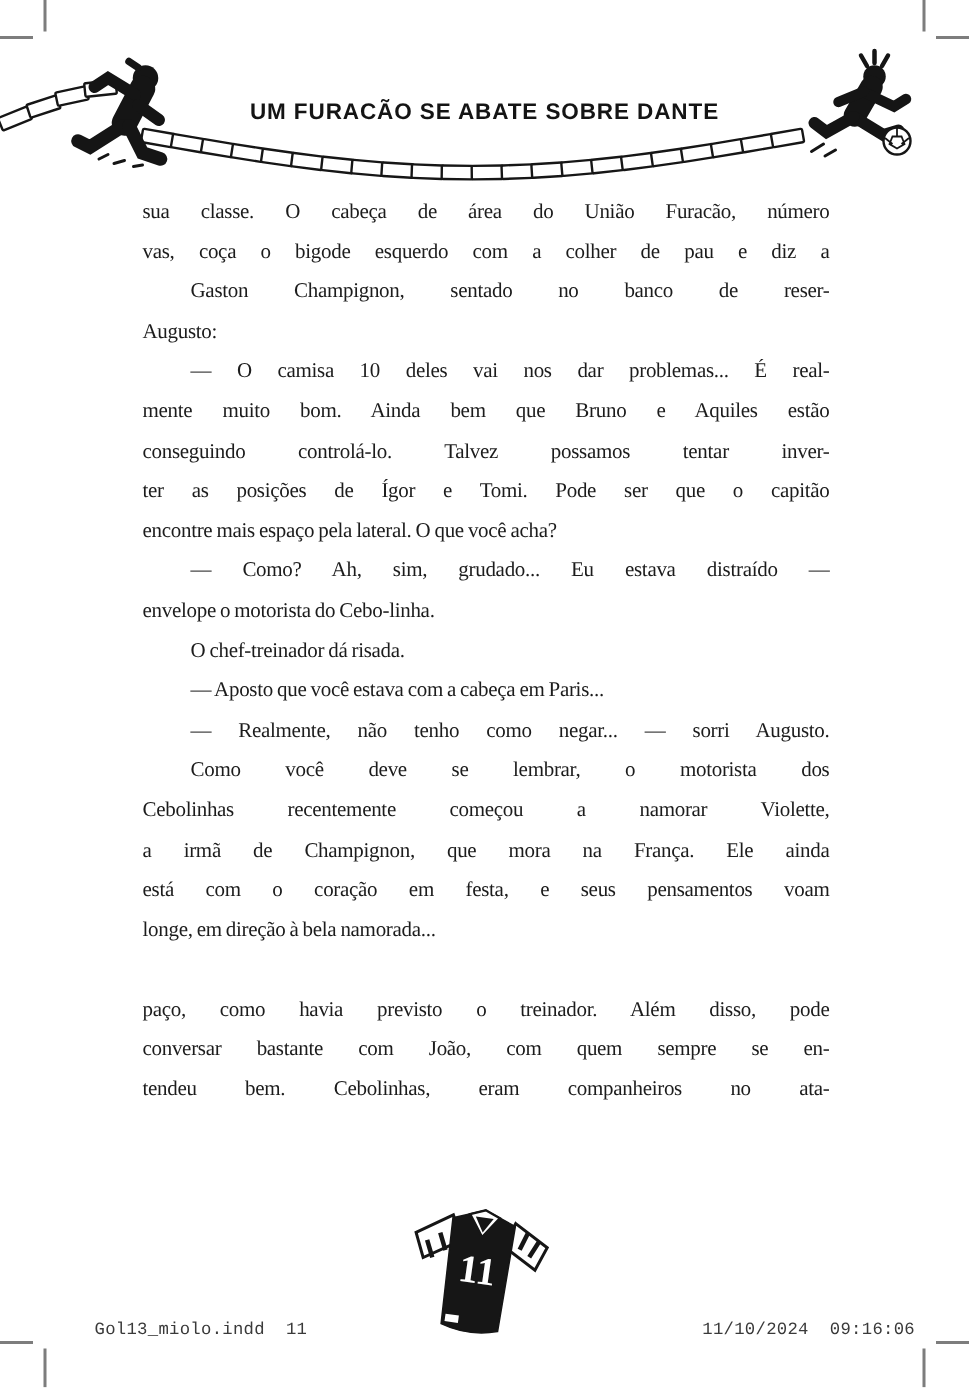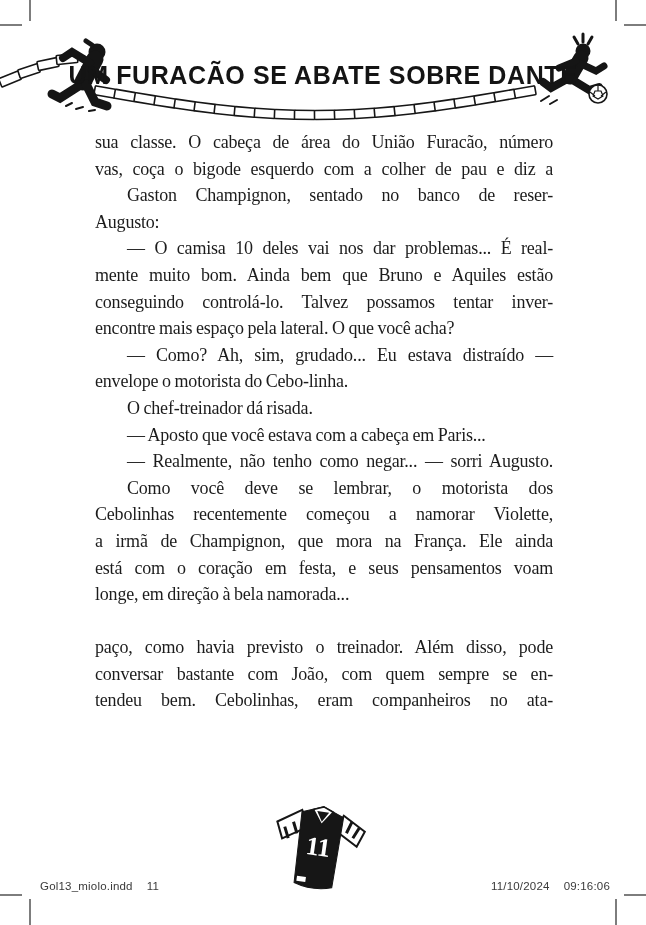--- a/index.html
+++ b/index.html
@@ -6,36 +6,36 @@
   #page{position:relative;width:646px;height:925px;background:#ffffff;overflow:hidden;
         font-family:"Liberation Serif", serif;color:#1c1c1c;}
 
   
   .crop{position:absolute;background:#7d7d7d;}
 
   
   #header-art{position:absolute;left:0;top:28px;width:646px;height:112px;}
   #chapter-title{position:absolute;left:0;top:60px;width:646px;height:30px;line-height:30px;
         text-align:center;font-family:"Liberation Sans", sans-serif;font-weight:700;
-        font-size:25px;letter-spacing:0.6px;color:#141414;}
+        font-size:15px;letter-spacing:0.6px;color:#141414;}
 
   
   #body-text{position:absolute;left:95px;top:129px;width:458px;}
-  .line{height:26.6px;line-height:26.6px;font-size:18px;letter-spacing:-0.2px;word-spacing:-0.6px;
+  .line{height:26.6px;line-height:26.6px;font-size:14px;letter-spacing:-0.2px;word-spacing:-0.6px;
         white-space:nowrap;}
   .line.j{white-space:normal;text-align:justify;text-align-last:justify;}
   .line.i{text-indent:32px;}
   .line.gap{white-space:normal;}
 
   
   #jersey{position:absolute;left:266px;top:802px;width:112px;height:94px;}
 
   
-  .slug{position:absolute;top:880px;font-family:Liberation Sans, sans-serif;
-        font-size:11.5px;color:#3a3a3a;letter-spacing:0.2px;}
+  .slug{position:absolute;top:880px;font-family:Liberation Mono, monospace;
+        font-size:11.5px;color:#3a3a3a;letter-spacing:0.2px;margin-left:23px;}
   #slug-left{left:40px;}
   #slug-right{right:36px;}
   .slug .sp{display:inline-block;width:14px;}
 </style>
 </head>
 <body>
 
 <div id="page">
 
   <div class="crop" style="left:29px;top:0;width:2px;height:21px;"></div>
@@ -108,20 +108,21 @@
   <div id="chapter-title">UM FURACÃO SE ABATE SOBRE DANTE</div>
 
   <div id="body-text">
       <div class="line j">sua classe. O cabeça de área do União Furacão, número</div>
       <div class="line j">vas, coça o bigode esquerdo com a colher de pau e diz a</div>
       <div class="line j i">Gaston Champignon, sentado no banco de reser-</div>
       <div class="line">Augusto:</div>
       <div class="line j i">— O camisa 10 deles vai nos dar problemas... É real-</div>
       <div class="line j">mente muito bom. Ainda bem que Bruno e Aquiles estão</div>
       <div class="line j">conseguindo controlá-lo. Talvez possamos tentar inver-</div>
+      <div class="line j">ter as posições de Ígor e Tomi. Pode ser que o capitão</div>
       <div class="line">encontre mais espaço pela lateral. O que você acha?</div>
       <div class="line j i">— Como? Ah, sim, grudado... Eu estava distraído —</div>
       <div class="line">envelope o motorista do Cebo-linha.</div>
       <div class="line i">O chef-treinador dá risada.</div>
       <div class="line i">— Aposto que você estava com a cabeça em Paris...</div>
       <div class="line j i">— Realmente, não tenho como negar... — sorri Augusto.</div>
       <div class="line j i">Como você deve se lembrar, o motorista dos</div>
       <div class="line j">Cebolinhas recentemente começou a namorar Violette,</div>
       <div class="line j">a irmã de Champignon, que mora na França. Ele ainda</div>
       <div class="line j">está com o coração em festa, e seus pensamentos voam</div>

